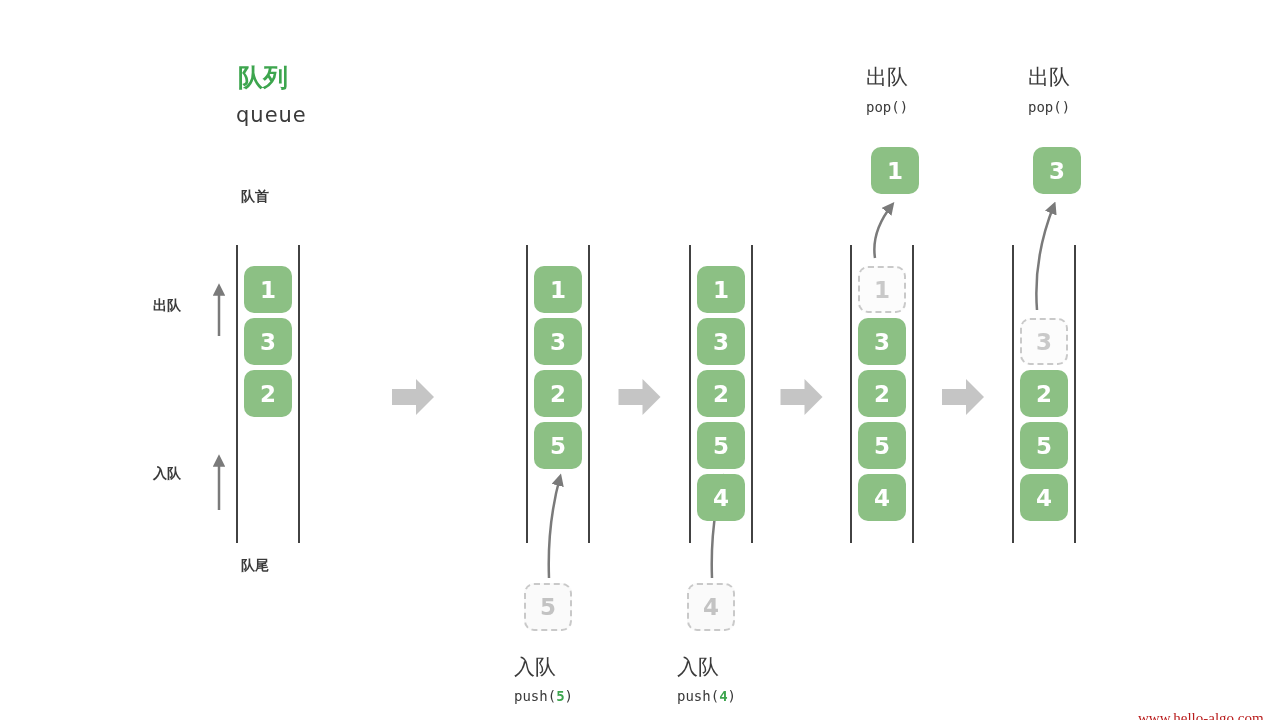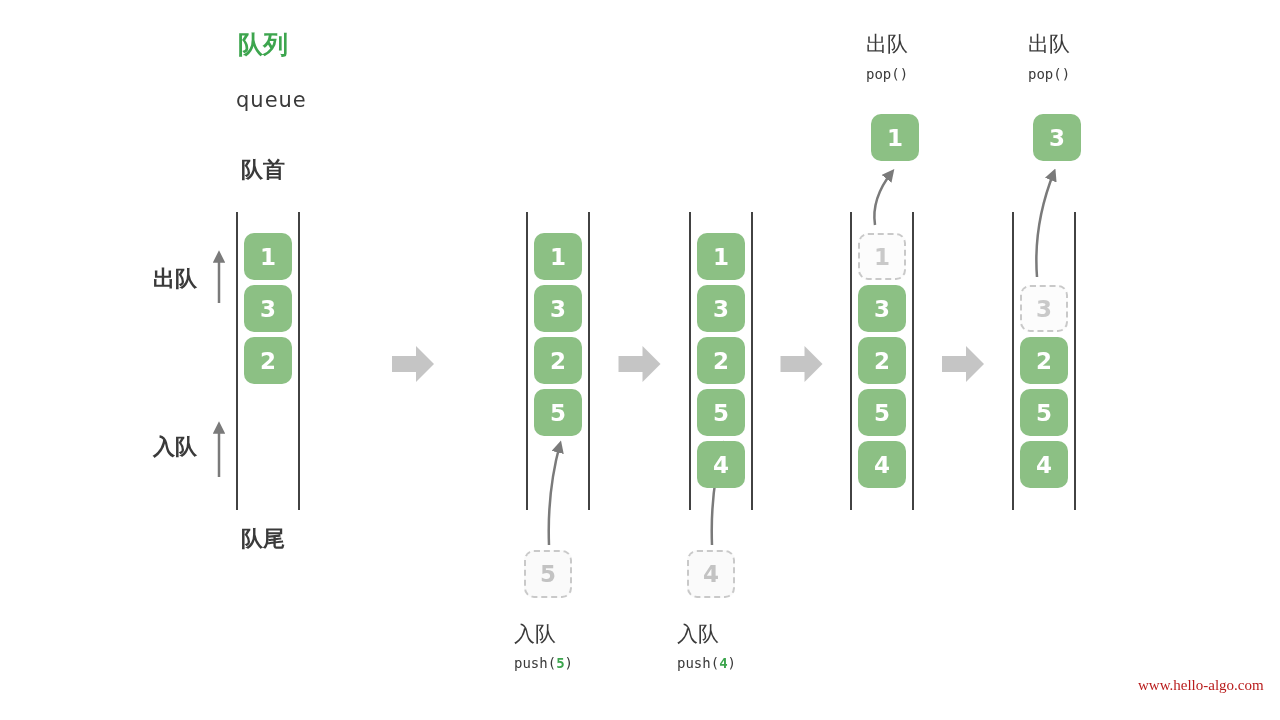--- a/index.html
+++ b/index.html
@@ -1,36 +1,36 @@
 <!DOCTYPE html>
 <html style="--green: #8CC084; --titlegreen: #3DA54E; --codegreen: #3DA54E; --wall: #424242; --text: #3A3A3A; --thin: #7A7A7A; --ghost: #C9C9C9;"><head>
 <meta charset="utf-8">
 <style>
   * { margin:0; padding:0; box-sizing:border-box; }
   html,body { width:1280px; height:720px; background:#ffffff; overflow:hidden;
     font-family:"DejaVu Sans","Liberation Sans",sans-serif; }
-  #stage { position:relative; width:1280px; height:564px; background:#ffffff; }
+  #stage { position:relative; width:1280px; height:564px; background:#ffffff;margin-top:33px; }
   #arrow-layer { position:absolute; left:0; top:0; width:1280px; height:720px; }
 
   .vline { position:absolute; width:2px; background:var(--wall,#424242); }
 
   .qbox { position:absolute; width:48px; height:47px; border-radius:10px;
     background:var(--green,#8CC084); color:#ffffff; font-size:23px; font-weight:bold;
     display:flex; align-items:center; justify-content:center; }
   .qbox.ghost { background:#fcfcfc; border:2px dashed var(--ghost,#C9C9C9);
     color:var(--ghost,#C9C9C9); }
   .qbox.incoming { background:#fafafa; border:2px dashed var(--ghost,#C9C9C9);
     color:#c3c3c3; height:48px; }
 
   .title-zh { position:absolute; left:238px; top:28px; font-size:25px; font-weight:bold;
     color:var(--titlegreen,#3DA54E); }
-  .title-en { position:absolute; left:236px; top:88px; font-size:21px; letter-spacing:1px;
+  .title-en { position:absolute; left:236px; top:70px; font-size:21px; letter-spacing:1px;
     color:var(--text,#3A3A3A); }
 
-  .side-lbl { position:absolute; font-size:22px; font-weight:bold; color:var(--text,#3A3A3A); }
+  .side-lbl { position:absolute; font-size:14px; font-weight:bold; color:var(--text,#3A3A3A); }
   .lbl-front   { left:241px; top:155px; }
   .lbl-rear    { left:241px; top:524px; }
   .lbl-dequeue { left:153px; top:264px; }
   .lbl-enqueue { left:153px; top:432px; }
 
   .op-label { position:absolute; font-size:21px; color:var(--text,#3A3A3A); white-space:nowrap; }
   .op-code  { font-family:"DejaVu Sans Mono","Liberation Mono",monospace; font-size:14px; }
   .op-code .green-digit { color:var(--codegreen,#3DA54E); font-weight:bold; }
 
   .watermark { position:absolute; left:1138px; top:677px; font-size:15px; color:#b91c1c;

